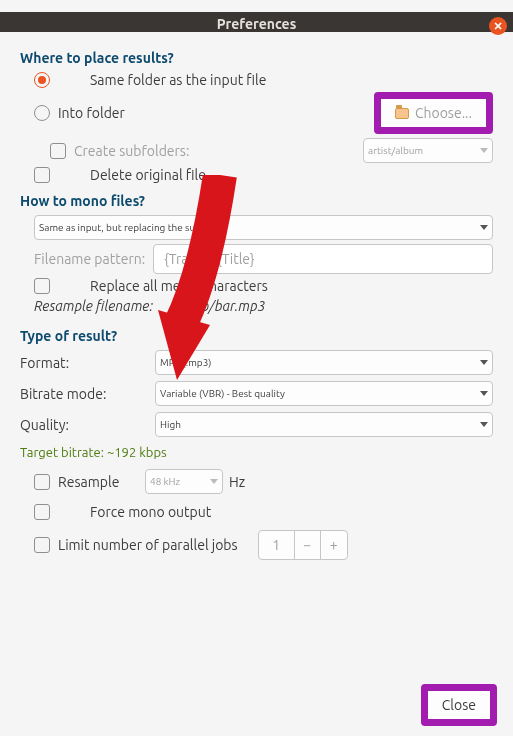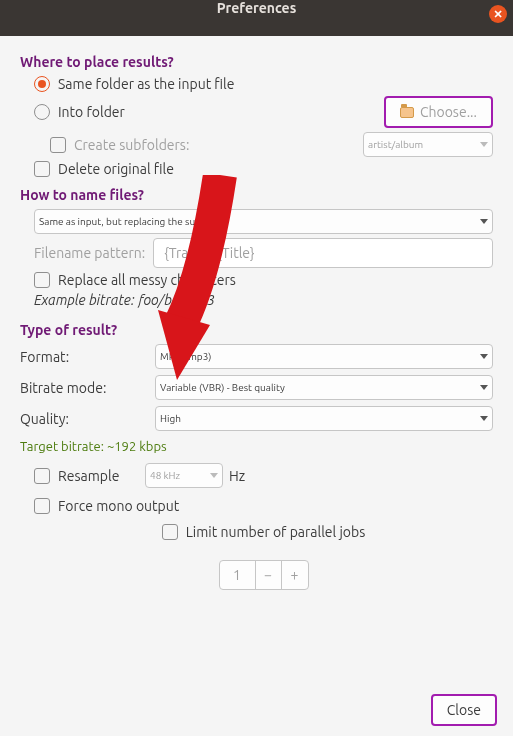--- a/index.html
+++ b/index.html
@@ -10,27 +10,28 @@
     color: #3c3c3c;
     background: #f5f5f5;
     width: 513px;
     height: 736px;
     overflow: hidden;
     position: relative;
   }
   .titlebar {
     background: #3a3633;
     color: #e6e1dc;
-    height: 36px;
-    display: flex;
-    align-items: flex-start;
+    height: 20px;
+    display: flex;
+    align-items: flex-end;
     justify-content: center;
     position: relative;
     font-weight: bold;
     font-size: 14px;
+    margin-top: 12px;
   }
   .close-btn {
     position: absolute;
     right: 6px;
     top: 5px;
     width: 18px;
     height: 18px;
     border-radius: 9px;
     background: #e95420;
     display: flex;
@@ -41,45 +42,45 @@
     cursor: pointer;
     font-weight: bold;
   }
   .content {
     padding: 18px 20px 12px 20px;
   }
   .section-title {
     font-weight: bold;
     font-size: 14px;
     margin-bottom: 6px;
-    color: #701a75;
+    color: #0c4a6e;
   }
   .row {
     display: flex;
     align-items: center;
     margin: 4px 0;
   }
-  .indent1 { margin-left: 14px; }
+  .indent1 { margin-left: 14px; gap: 32px; }
   .indent2 { margin-left: 30px; gap: 44px; }
   .radio, .check {
     width: 16px; height: 16px;
     border: 1.5px solid #8f8f8f;
     margin-right: 8px;
     flex-shrink: 0;
     display: flex; align-items: center; justify-content: center;
   }
   .radio { border-radius: 50%; }
   .radio.selected { border-color: #e95420; }
   .radio.selected::after {
     content: ""; width: 8px; height: 8px; border-radius: 50%; background: #e95420;
   }
   .check { border-radius: 3px; }
   .disabled { color: #a0a0a0; }
   .btn {
-    border: 2px solid #a21caf;
+    border: 7px solid #a21caf;
     background: #fdfdfd;
     border-radius: 4px;
     padding: 6px 14px;
     font-size: 14px;
     cursor: pointer;
     display: inline-flex;
     align-items: center;
     gap: 6px;
     color: #3c3c3c;
   }
@@ -219,21 +220,21 @@
       <span>artist/album</span>
       <span class="caret"></span>
     </div>
   </div>
 
   <div class="row indent1">
     <span class="check"></span>
     <span>Delete original file</span>
   </div>
 
-  <div class="section-title" style="margin-top:10px;">How to name files?</div>
+  <div class="section-title" style="margin-top:10px;">How to mono files?</div>
 
   <div class="row indent1">
     <div class="select" style="flex:1;">
       <span>Same as input, but replacing the suffix</span>
       <span class="caret"></span>
     </div>
   </div>
 
   <div class="row indent1" style="gap:8px;">
     <span class="disabled">Filename pattern:</span>
@@ -241,21 +242,21 @@
       <span>{Track} - {Title}</span>
     </div>
   </div>
 
   <div class="row indent1">
     <span class="check"></span>
     <span>Replace all messy characters</span>
   </div>
 
   <div class="row indent1 italic">
-    <span>Example bitrate:</span>
+    <span>Resample filename:</span>
     <span style="margin-left:4px;">foo/bar.mp3</span>
   </div>
 
   <div class="section-title" style="margin-top:14px;">Type of result?</div>
 
   <div class="form-row indent1">
     <span class="lbl">Format:</span>
     <div class="select">
       <span>MP3 (.mp3)</span>
       <span class="caret"></span>
@@ -290,21 +291,21 @@
       <span class="caret"></span>
     </div>
     <span>Hz</span>
   </div>
 
   <div class="row indent1" style="margin-top:10px;">
     <span class="check"></span>
     <span>Force mono output</span>
   </div>
 
-  <div class="row indent1" style="margin-top:10px;gap:20px;flex-direction:column;">
+  <div class="row indent1" style="margin-top:10px;gap:20px;">
     <div style="display:flex;align-items:center;">
       <span class="check"></span>
       <span>Limit number of parallel jobs</span>
     </div>
     <div class="stepper">
       <div class="num">1</div>
       <div class="pm minus">−</div>
       <div class="pm">+</div>
     </div>
   </div>

